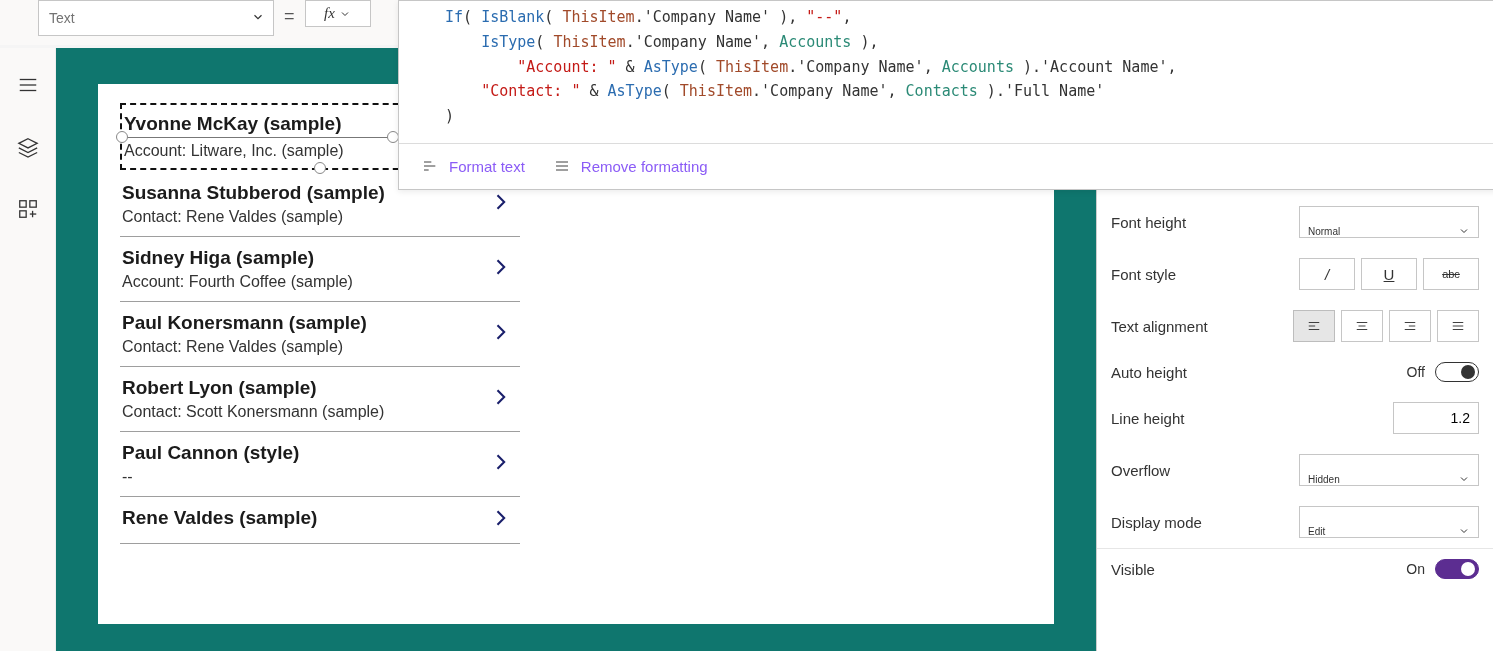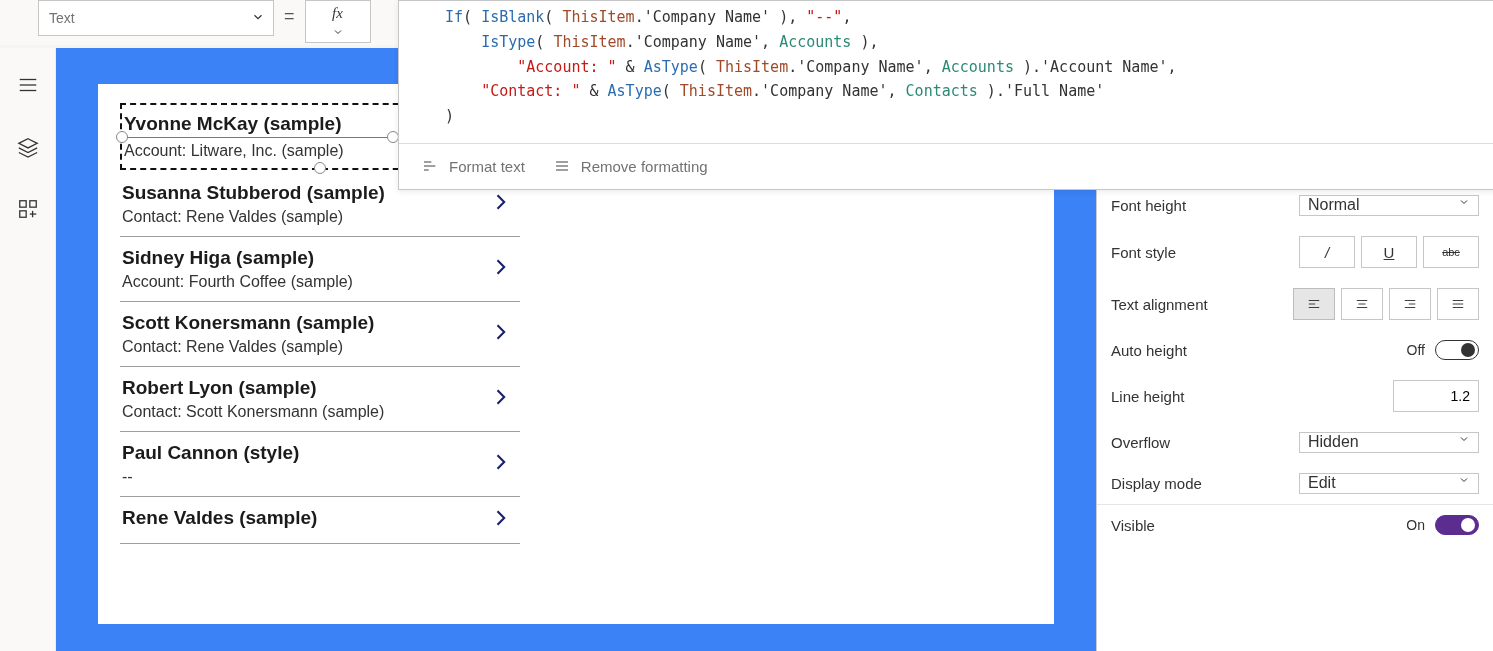--- a/index.html
+++ b/index.html
@@ -3,62 +3,62 @@
 <meta charset="utf-8">
 <style>
   * { box-sizing: border-box; margin: 0; padding: 0; }
   html, body { width: 1493px; height: 651px; font-family: "Segoe UI", Arial, sans-serif; background: #f5f5f5; overflow: hidden; }
 
   
   .top-bar { position: absolute; left: 0; top: 0; width: 1493px; height: 45px; display: flex; align-items: flex-start; background: #faf9f8; border-bottom: 0px solid #e1e1e1; }
   .prop-selector { margin: 0 0 0 38px; width: 236px; height: 36px; background: #fff; border: 1px solid #c6c6c6; display: flex; align-items: center; padding: 0 8px 0 10px; font-size: 14px; color: #737373; justify-content: space-between; }
   .prop-chevron svg { width: 14px; height: 14px; stroke: #333; }
   .eq-sign { font-size: 18px; color: #555; margin: 6px 10px 0; }
-  .fx-chip { width: 66px; height: 43px; background: #fff; border: 1px solid #c6c6c6; display: flex; align-items: center; justify-content: center; gap: 4px; flex-direction: column; }
+  .fx-chip { width: 66px; height: 27px; background: #fff; border: 1px solid #c6c6c6; display: flex; align-items: center; justify-content: center; gap: 4px; }
   .fx-chip .fx-txt { font-style: italic; font-size: 15px; color: #333; font-family: "Times New Roman", serif;}
   .fx-chip svg { width: 12px; height: 12px; stroke: #333; }
 
   
   .formula-panel { position: absolute; left: 398px; top: 0; width: 1187px; background: #fff; border: 1px solid #c6c6c6; z-index: 20; box-shadow: 0 2px 6px rgba(0,0,0,0.08);}
   .formula-code { padding: 4px 28px 14px 46px; font-family: Consolas, monospace; font-size: 15px; white-space: pre; color: #333; line-height: 1.65; overflow-x: auto; position:relative;}
   .tok-kw   { color: #2b6cb0; } 
   .tok-ref  { color: #a14a2a; } 
   .tok-str  { color: #c41a16; } 
   .tok-typ  { color: #2b8a76; } 
   .tok-fld  { color: #333; }     
   .tok-pn   { color: #333; }
   .formula-expand { position: absolute; right: 10px; top: 18px; }
   .formula-expand svg { width:14px; height:14px; stroke:#666; }
   .formula-toolbar { height: 46px; border-top: 1px solid #dcdcdc; display: flex; align-items: center; gap: 28px; padding-left: 22px; background:#fff;}
-  .ftool { display:flex; align-items:center; gap:10px; font-size:15px; color:#737373; }
+  .ftool { display:flex; align-items:center; gap:10px; font-size:15px; color:#8b5cf6; }
   .ftool svg { width:18px; height:16px; stroke:#333; fill:none; stroke-width:1.4;}
 
   
   .left-rail { position: absolute; left: 0; top: 48px; width: 56px; height: 603px; background: #faf9f8; display: flex; flex-direction: column; align-items:center; gap: 36px; padding-top: 26px; border-right:1px solid #eee;}
   .left-rail svg { width: 22px; height: 22px; stroke: #333; fill: none; stroke-width: 1.4; }
 
   
-  .canvas-wrap { position: absolute; left: 56px; top: 48px; width: 1040px; height: 603px; background: #3b82f6; }
+  .canvas-wrap { position: absolute; left: 56px; top: 48px; width: 1040px; height: 603px; background: #0f766e; }
   .app-screen { position: absolute; left: 42px; top: 36px; width: 956px; height: 540px; background: #fff; }
   .gallery { position: absolute; left: 22px; top: 21px; width: 400px; }
   .row { border-bottom: 1px solid #9e9e9e; padding: 10px 2px 10px 2px; position: relative; }
   .row .name { font-size: 19px; font-weight: 600; color: #1b1b1b; }
   .row .sub  { font-size: 16px; color: #333; margin-top: 4px; }
   .row .chev { position: absolute; right: 10px; top: 50%; transform: translateY(-50%); }
   .row .chev svg { width: 20px; height: 28px; stroke: #1a1f6b; stroke-width: 2.5; fill:none;}
   .row.selected { border: 2px dashed #111; padding: 8px 2px 8px 2px; top:-2px;}
   .handle { position: absolute; width:12px; height:12px; background:#fff; border:1px solid #888; border-radius:50%; }
 
   
   .right-panel { position: absolute; right: 0; top: 48px; width: 397px; height: 603px; background: #fff; border-left:1px solid #ccc; }
   .right-inner { padding: 0 0 0 0; }
   .prop-row { display:flex; align-items:center; justify-content:space-between; padding: 10px 14px 10px 14px; font-size:15px; color:#333;}
   .prop-row.border-b { border-bottom:1px solid #e6e6e6;}
   .prop-row .val-preview { background:#f3f3f3; border:0; padding:4px 10px; width:178px; font-size:14px; color:#333; text-align:left;}
-  .prop-select { width: 180px; height: 21px; border:1px solid #c6c6c6; background:#fff; display:flex; align-items:flex-start; justify-content:space-between; padding:0 8px; font-size:16px;}
+  .prop-select { width: 180px; height: 32px; border:1px solid #c6c6c6; background:#fff; display:flex; align-items:flex-end; justify-content:space-between; padding:0 8px; font-size:10px;}
   .prop-input { width: 86px; height:32px; border:1px solid #c6c6c6; background:#fff; padding:0 8px; font-size:14px; text-align:right;}
   .btn-group { display:flex; gap:8px; }
   .btn-sq { width:56px; height:32px; border:1px solid #c6c6c6; background:#fff; display:flex; align-items:center; justify-content:center; font-size:15px;}
   .btn-group.tight { gap:6px;}
   .btn-align { width:42px; height:32px; border:1px solid #c6c6c6; background:#fff; display:flex; align-items:center; justify-content:center;}
   .btn-align.active { background:#e6e6e6; border-color:#bdbdbd;}
   .btn-align svg { width:18px; height:14px; stroke:#333; stroke-width:1.6;}
   .toggle { width:44px; height:20px; border:1px solid #333; border-radius:12px; position:relative; background:#fff;}
   .toggle .knob{ position:absolute; width:14px; height:14px; border-radius:50%; background:#333; top:2px; right:3px;}
   .toggle.off .knob{ right:3px;}
@@ -157,21 +157,21 @@
             </svg></span>
         </div>
         <div class="row">
           <div class="name">Sidney Higa (sample)</div>
           <div class="sub">Account: Fourth Coffee (sample)</div>
           <span class="chev"><svg viewBox="0 0 24 24">
               <polyline points="9 4 17 12 9 20"></polyline>
             </svg></span>
         </div>
         <div class="row">
-          <div class="name">Scott Konersmann (sample)</div>
+          <div class="name">Paul Konersmann (sample)</div>
           <div class="sub">Contact: Rene Valdes (sample)</div>
           <span class="chev"><svg viewBox="0 0 24 24">
               <polyline points="9 4 17 12 9 20"></polyline>
             </svg></span>
         </div>
         <div class="row">
           <div class="name">Robert Lyon (sample)</div>
           <div class="sub">Contact: Scott Konersmann (sample)</div>
           <span class="chev"><svg viewBox="0 0 24 24">
               <polyline points="9 4 17 12 9 20"></polyline>

